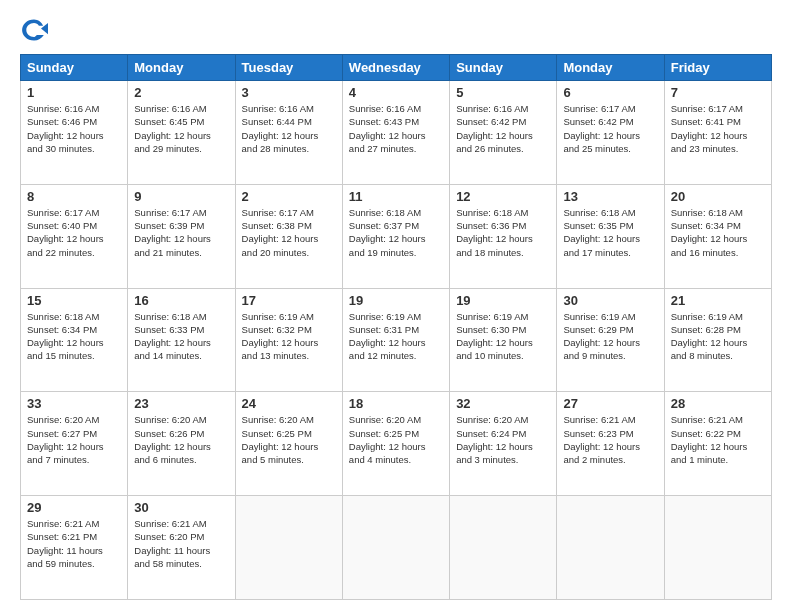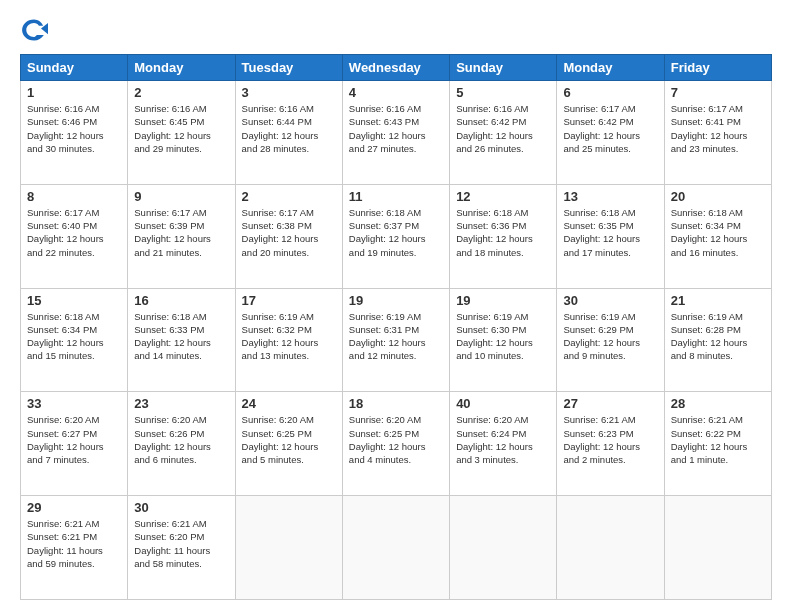--- a/index.html
+++ b/index.html
@@ -223,21 +223,21 @@
           </td>
           <td>
             <span class="day-num">24</span>
             <div class="day-detail">Sunrise: 6:20 AM<br>Sunset: 6:25 PM<br>Daylight: 12 hours and 5 minutes.</div>
           </td>
           <td>
             <span class="day-num">18</span>
             <div class="day-detail">Sunrise: 6:20 AM<br>Sunset: 6:25 PM<br>Daylight: 12 hours and 4 minutes.</div>
           </td>
           <td>
-            <span class="day-num">40</span>
+            <span class="day-num">32</span>
             <div class="day-detail">Sunrise: 6:20 AM<br>Sunset: 6:24 PM<br>Daylight: 12 hours and 3 minutes.</div>
           </td>
           <td>
             <span class="day-num">27</span>
             <div class="day-detail">Sunrise: 6:21 AM<br>Sunset: 6:23 PM<br>Daylight: 12 hours and 2 minutes.</div>
           </td>
           <td>
             <span class="day-num">28</span>
             <div class="day-detail">Sunrise: 6:21 AM<br>Sunset: 6:22 PM<br>Daylight: 12 hours and 1 minute.</div>
           </td>

